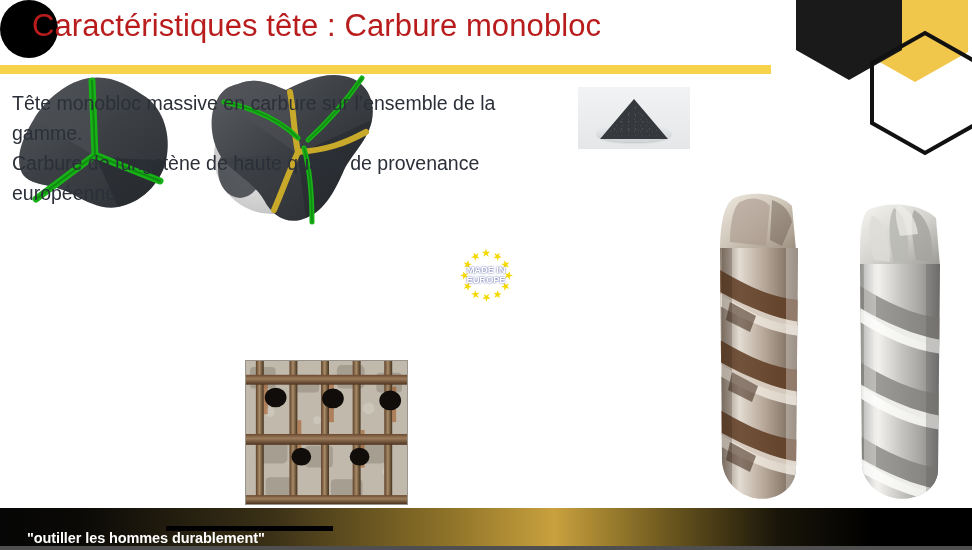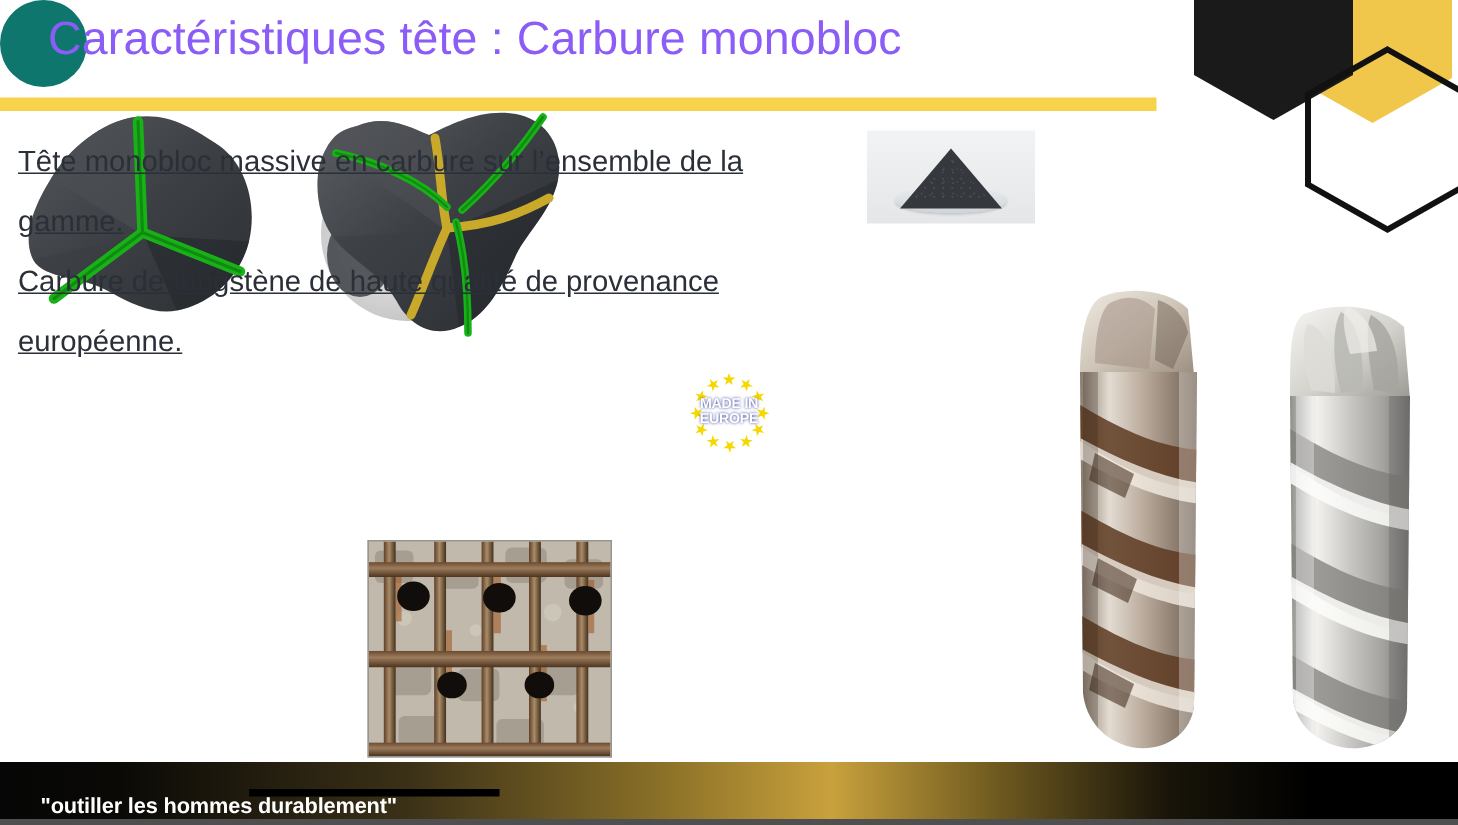--- a/index.html
+++ b/index.html
@@ -25,41 +25,40 @@
     height: 160px;
     pointer-events: none;
   }
 
   
   #title {
     position: absolute;
     left: 32px;
     top: 8px;
     font-size: 31px;
-    color: #8b5cf6;
+    color: #b91c1c;
     letter-spacing: 0.1px;
     white-space: nowrap;
   }
   #accent-bar {
     position: absolute;
     left: 0;
     top: 65px;
     width: 771px;
     height: 9px;
     background: #f7d24b;
   }
 
   
   .body-block {
     position: absolute;
     left: 12px;
     font-size: 19.5px;
-    line-height: 40px;
+    line-height: 30px;
     color: #2b2f38;
-    text-decoration: underline;
   }
   #para-1 { top: 88px;  width: 540px; }
   #para-2 { top: 236px; width: 540px; }
   #para-3 { top: 296px; width: 520px; }
 
   
   .photo { position: absolute; overflow: hidden; }
 
   
   #img-powder {
@@ -92,21 +91,21 @@
       radial-gradient(circle 1px at 80% 20%, #51545a 0 60%, transparent 61%);
     background-size: 7px 7px, 9px 9px, 6px 6px;
     opacity: 0.8;
     clip-path: polygon(50% 0%, 100% 100%, 0% 100%);
   }
 
   
   #img-made-in-europe {
     left: 702px; top: 88px; width: 58px; height: 58px;
     border-radius: 50%;
-    background: #0f766e;
+    background: #000000;
     overflow: visible;
   }
   #img-made-in-europe .stars { position: absolute; inset: 0; }
   #img-made-in-europe .star {
     position: absolute;
     left: 50%; top: 50%;
     width: 9px; height: 9px;
     margin: -4.5px 0 0 -4.5px;
     background: #f5d800;
     clip-path: polygon(50% 0%, 61% 35%, 98% 35%, 68% 57%, 79% 91%, 50% 70%, 21% 91%, 32% 57%, 2% 35%, 39% 35%);

